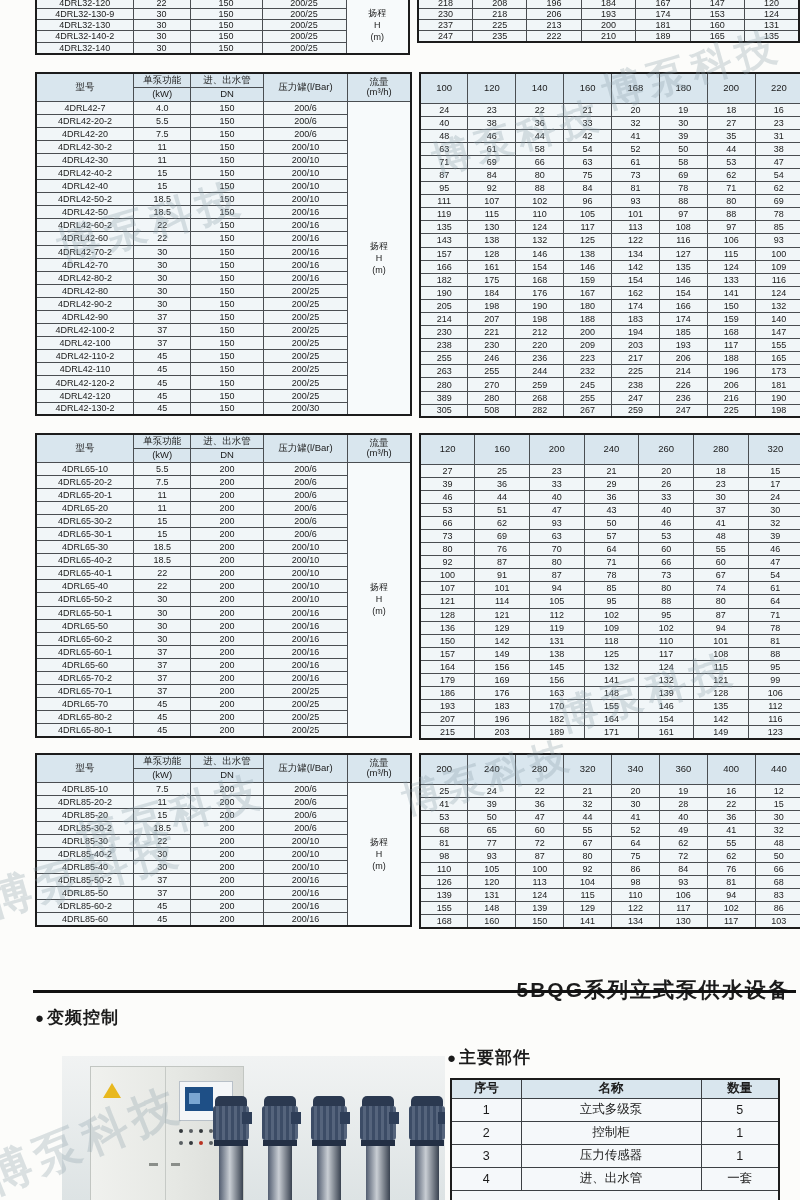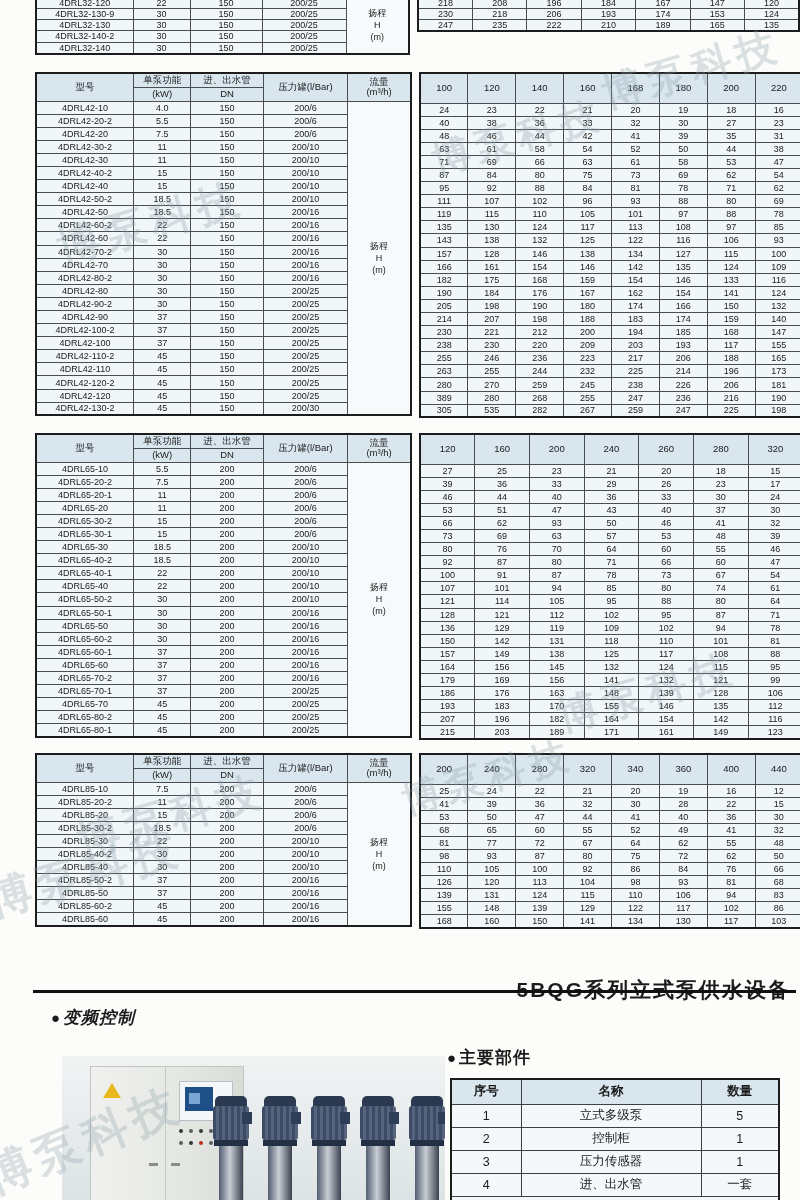--- a/index.html
+++ b/index.html
@@ -26,21 +26,21 @@
   .pagetitle{position:absolute;top:953px;left:0;width:791px;text-align:right;
       font-size:21px;font-weight:bold;letter-spacing:2px;margin-top:23px;}
   .rule{position:absolute;top:990px;left:33px;width:763px;height:3px;background:#111;}
   .secthead{position:absolute;font-size:17px;font-weight:bold;letter-spacing:1px;}
   .secthead .bullet{font-size:15px;margin-right:2px;}
   
   table.parts{position:absolute;left:450px;top:1078px;width:330px;border-collapse:collapse;
       table-layout:fixed;background:#f5f8fa;border:2px solid #1c1c1c;}
   table.parts td,table.parts th{border:1px solid #3c4044;text-align:center;font-size:12.5px;
       padding:0;font-weight:normal;white-space:nowrap;overflow:hidden;}
-  table.parts thead tr{height:25px;}
+  table.parts thead tr{height:19px;}
   table.parts thead th{background:#d9e6ee;font-weight:bold;}
   table.parts tbody tr{height:23px;}
   
   .photo{position:absolute;left:62px;top:1056px;width:383px;height:144px;
       background:linear-gradient(#f1f3f3,#dde3e4);overflow:hidden;}
   .cabinet{position:absolute;left:28px;top:10px;width:152px;height:140px;
       background:linear-gradient(90deg,#f0f1ee,#e6e8e4 55%,#dadcd8);border:1px solid #c2c6c2;}
   .cab-split{position:absolute;left:74px;top:0;width:1px;height:100%;background:#c6cac6;}
   .warn-tri{position:absolute;left:12px;top:16px;width:0;height:0;
       border-left:9px solid transparent;border-right:9px solid transparent;border-bottom:15px solid #e8b81e;}
@@ -139,20 +139,29 @@
             <tr>
               <td>230</td>
               <td>218</td>
               <td>206</td>
               <td>193</td>
               <td>174</td>
               <td>153</td>
               <td>124</td>
             </tr>
             <tr>
+              <td>237</td>
+              <td>225</td>
+              <td>213</td>
+              <td>200</td>
+              <td>181</td>
+              <td>160</td>
+              <td>131</td>
+            </tr>
+            <tr>
               <td>247</td>
               <td>235</td>
               <td>222</td>
               <td>210</td>
               <td>189</td>
               <td>165</td>
               <td>135</td>
             </tr>
           </tbody>
         </table>
@@ -179,21 +188,21 @@
               <div>(m³/h)</div>
             </th>
           </tr>
           <tr>
             <th>(kW)</th>
             <th>DN</th>
           </tr>
         </thead>
         <tbody>
           <tr>
-            <td>4DRL42-10</td>
+            <td>4DRL42-7</td>
             <td>4.0</td>
             <td>150</td>
             <td>200/6</td>
             <td rowspan="24" class="headcell">
               <div>扬程</div>
               <div>H</div>
               <div>(m)</div>
             </td>
           </tr>
           <tr>
@@ -575,21 +584,21 @@
             <td>280</td>
             <td>268</td>
             <td>255</td>
             <td>247</td>
             <td>236</td>
             <td>216</td>
             <td>190</td>
           </tr>
           <tr>
             <td>305</td>
-            <td>535</td>
+            <td>508</td>
             <td>282</td>
             <td>267</td>
             <td>259</td>
             <td>247</td>
             <td>225</td>
             <td>198</td>
           </tr>
         </tbody>
       </table>
     </div>
@@ -1182,21 +1191,21 @@
             <td>117</td>
             <td>103</td>
           </tr>
         </tbody>
       </table>
     </div>
 
   <div class="pagetitle">5BQG系列立式泵供水设备</div>
   <div class="rule"></div>
 
-  <div class="secthead" style="left:51px;top:1006px;font-style:italic;">
+  <div class="secthead" style="left:35px;top:1006px;">
     <span class="bullet">●</span><span>变频控制</span>
   </div>
 
   <div class="photo">
     <div class="cabinet">
       <div class="cab-split"></div>
       <div class="warn-tri"></div>
       <div class="panel">
         <div class="screen">
             <i></i>

